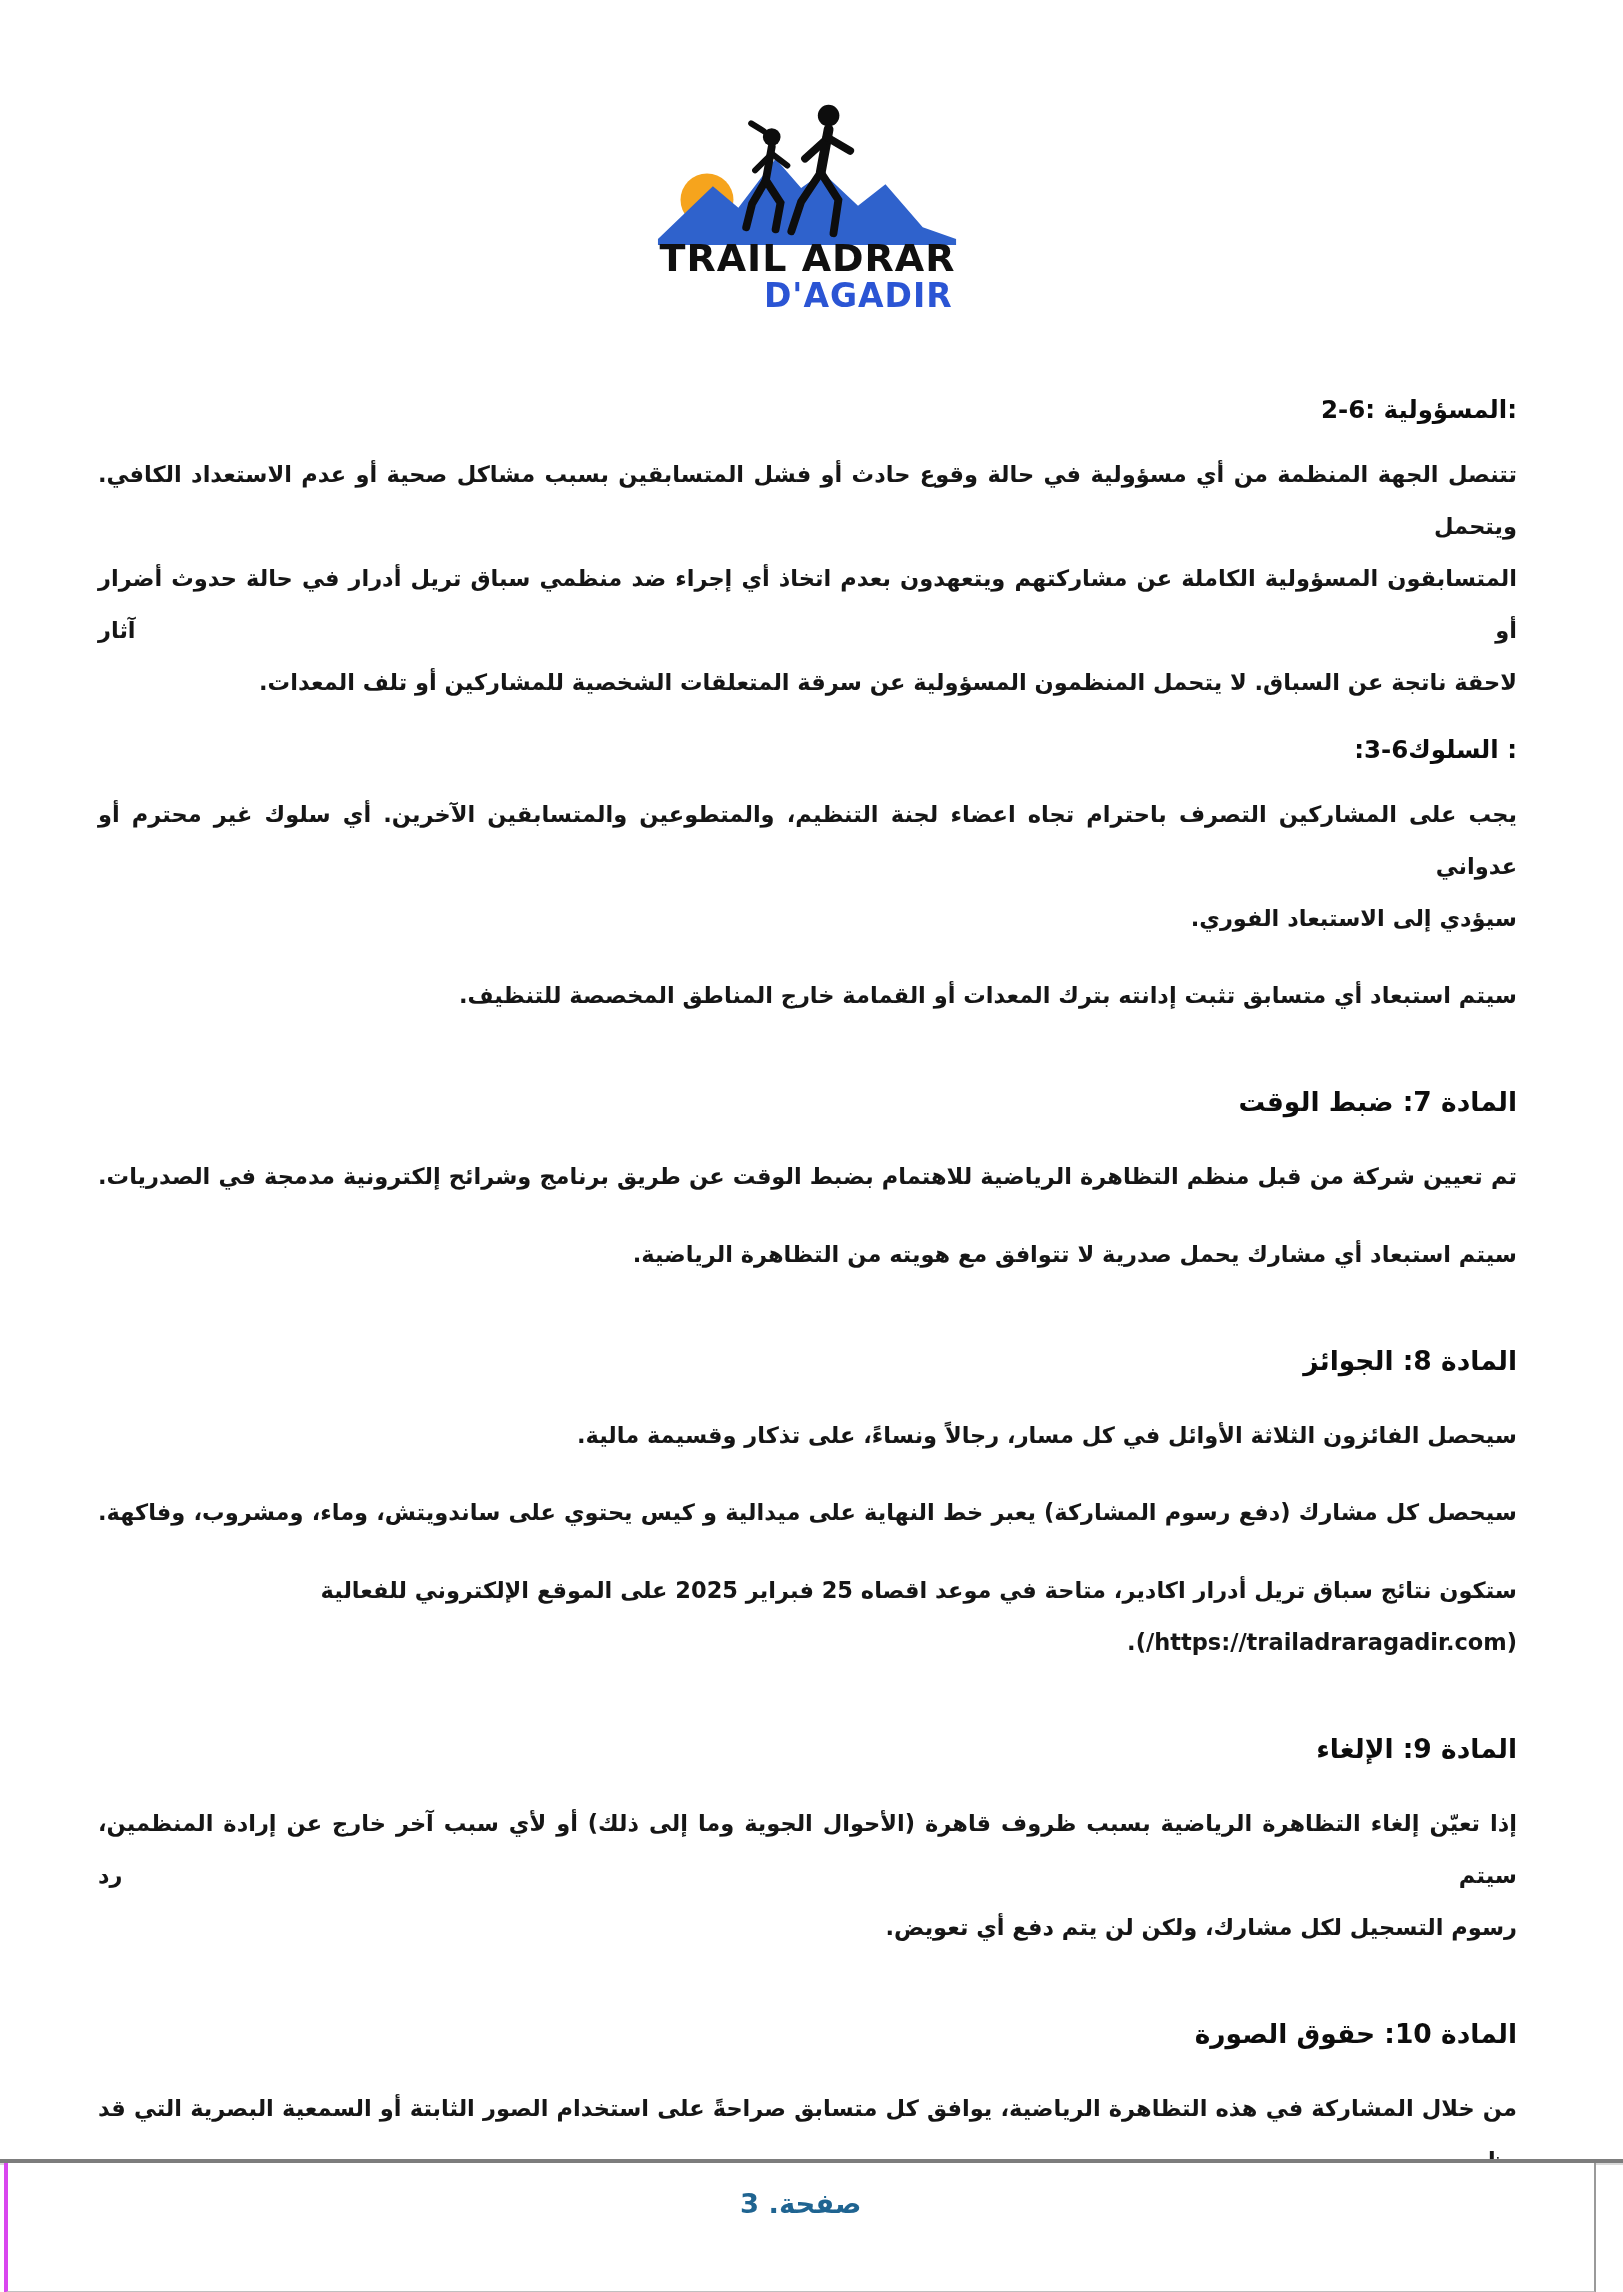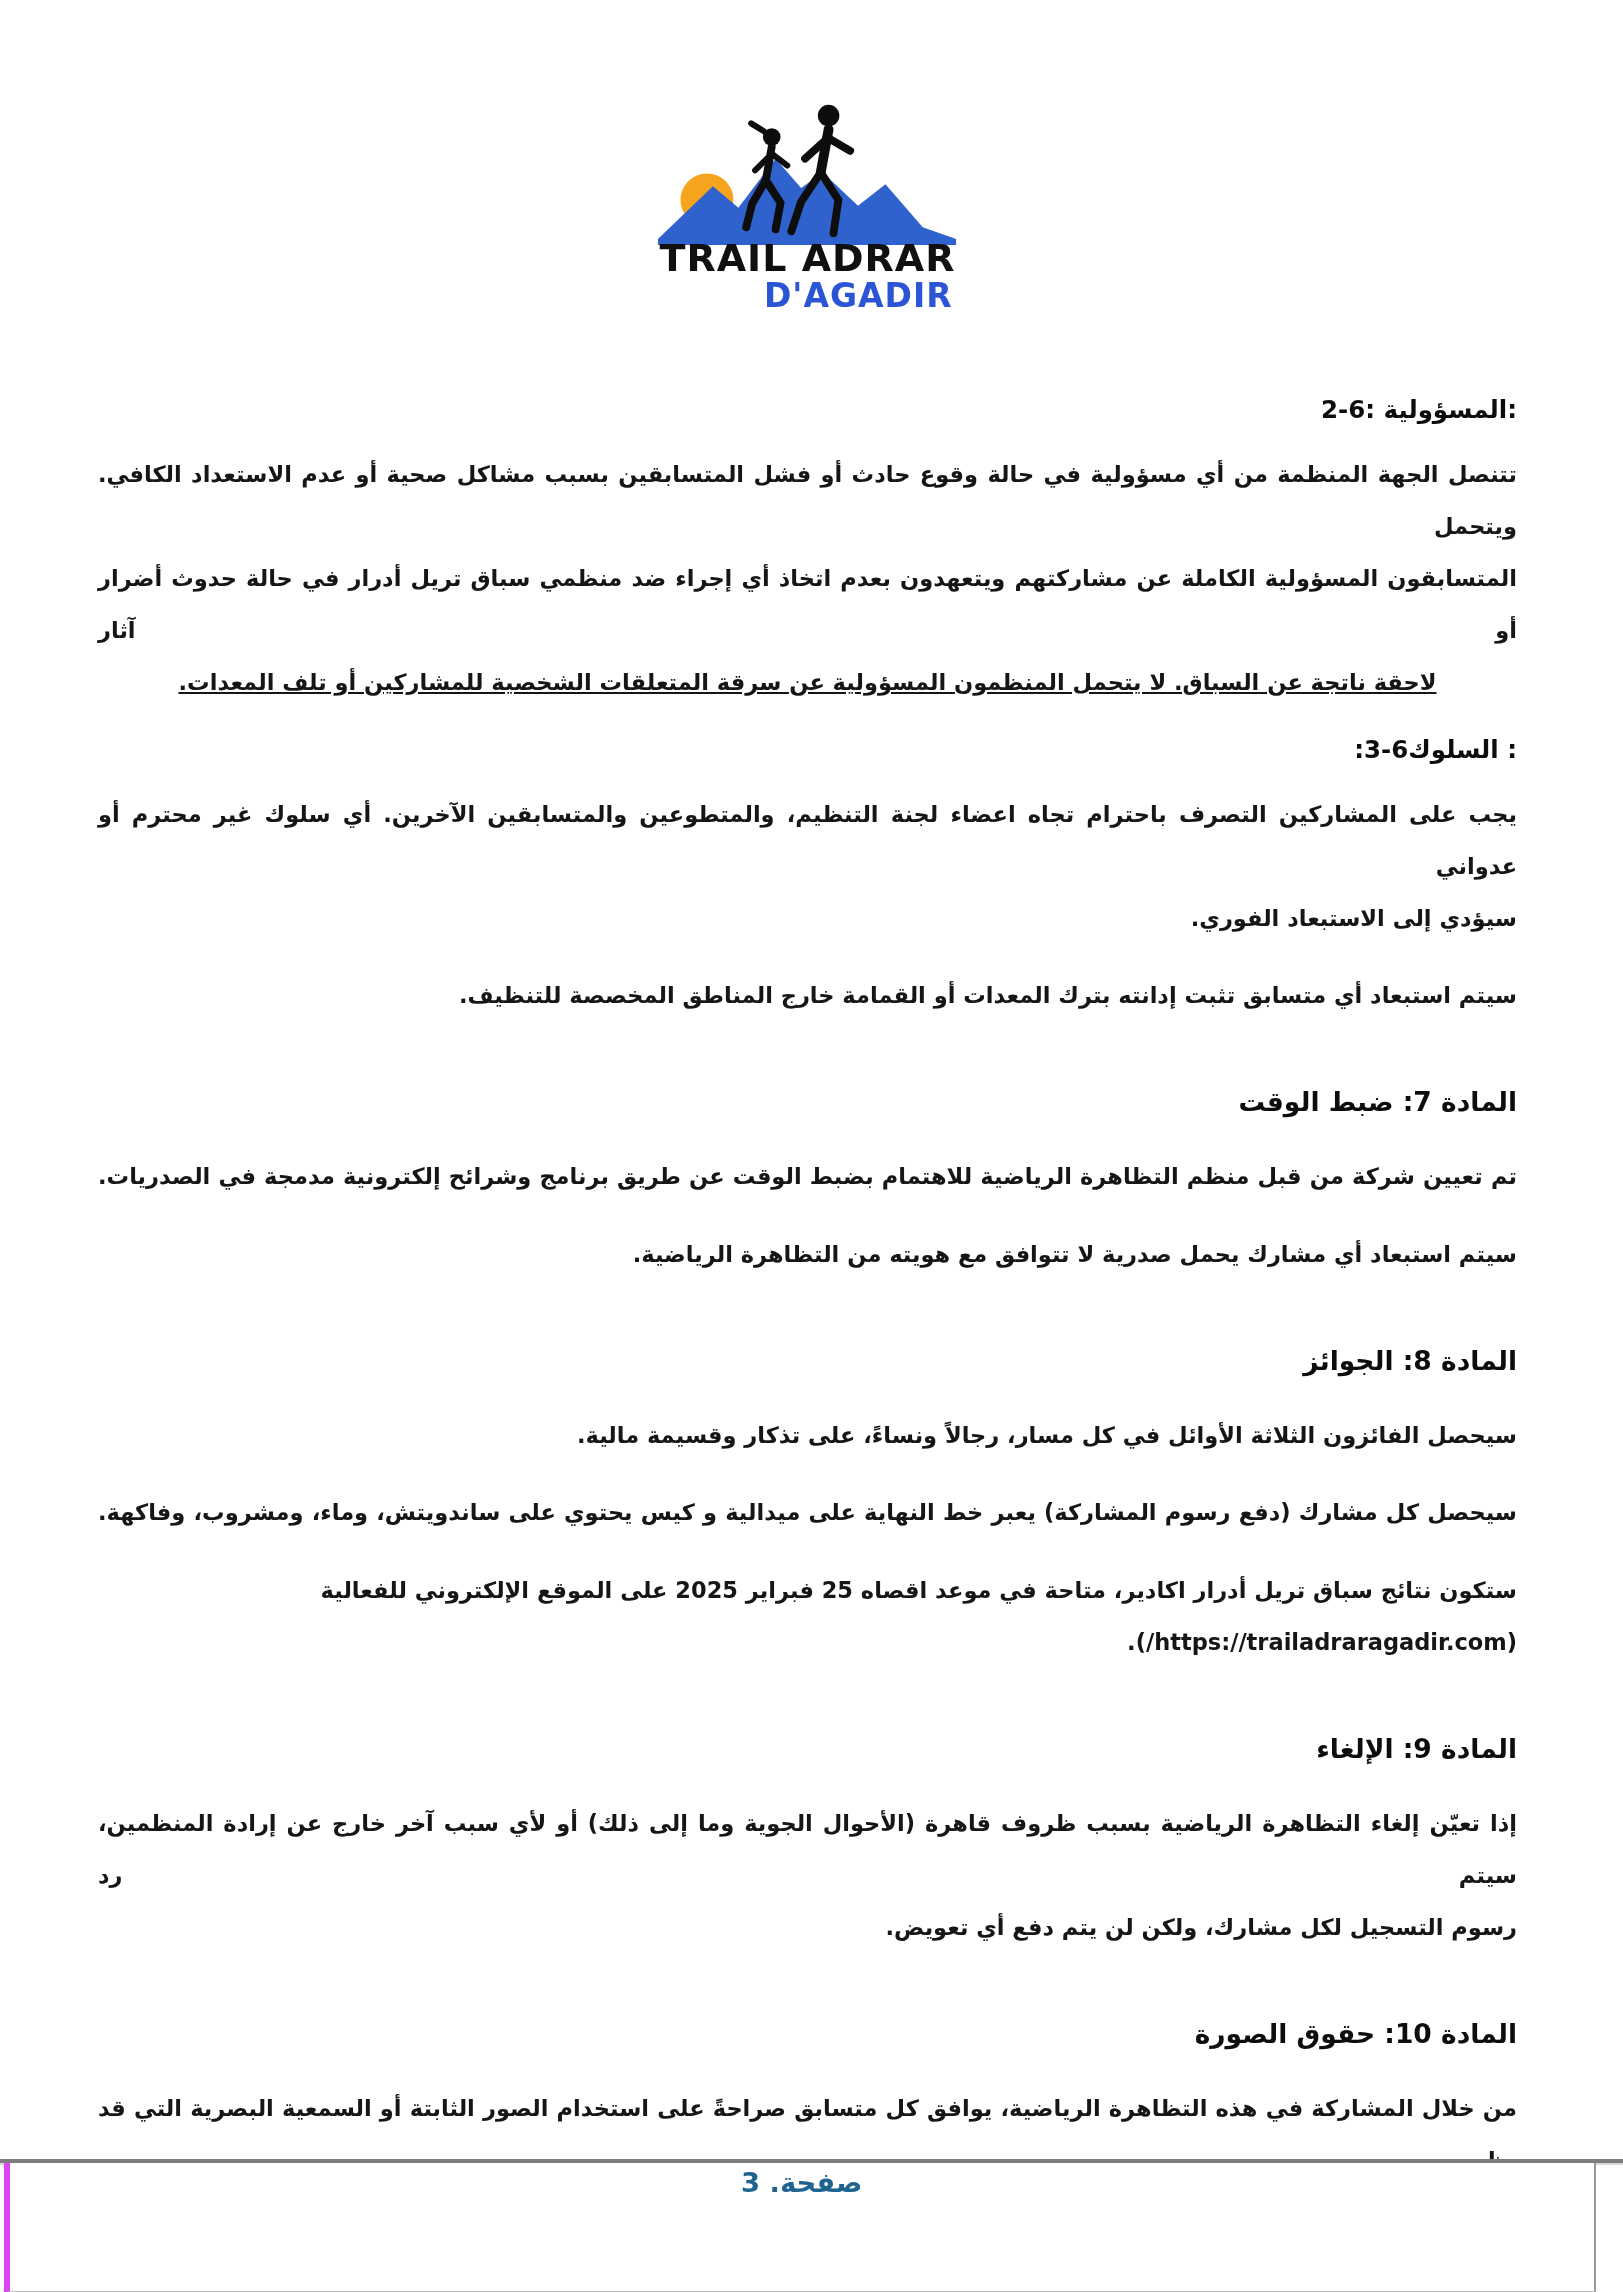--- a/index.html
+++ b/index.html
@@ -19,30 +19,30 @@
   .hsub{font-size:24.5px;font-weight:bold;color:#0d0d0d;text-align:right;
         line-height:33px;margin:0 0 21.6px 0;}
   .hsub.second{margin-top:11.8px;}
   .hart{font-size:26.5px;font-weight:bold;color:#0d0d0d;text-align:right;direction:rtl;
         line-height:35px;margin:63px 0 31px 0;}
 
   
   .para{direction:rtl;margin:0 0 25.5px 0;font-weight:bold;}
   .ln{font-size:22.5px;line-height:52px;text-align:right;color:#161616;}
   .ln.full{text-align:justify;text-align-last:justify;}
-  .ln.center{text-align:center;text-decoration:underline;}
+  .ln.center{text-align:right;}
   .url-line{direction:rtl;}
 
   
   .footer-rule{position:absolute;left:0;right:0;top:2159px;height:3.9px;
                background:#7d7d7d;border-bottom:2px solid #d9d9d9;}
   .page-frame{position:absolute;left:3.9px;right:27.4px;top:2163px;bottom:0;
-              background:#ffffff;border-left:6px solid #d946ef;
+              background:#ffffff;border-left:4px solid #d946ef;
               border-right:2px solid #9a9a9a;border-bottom:2px solid #c0c0c0;
-              padding-top:4px;box-sizing:border-box;}
+              padding-top:25px;box-sizing:border-box;}
   .page-num{direction:rtl;text-align:center;font-size:27.4px;color:#1f6491;
             font-weight:bold;}
 </style>
 </head>
 <body>
 
 <div class="page">
 
   <div class="logo">
     <svg width="304" height="155" viewBox="0 0 310 158">

